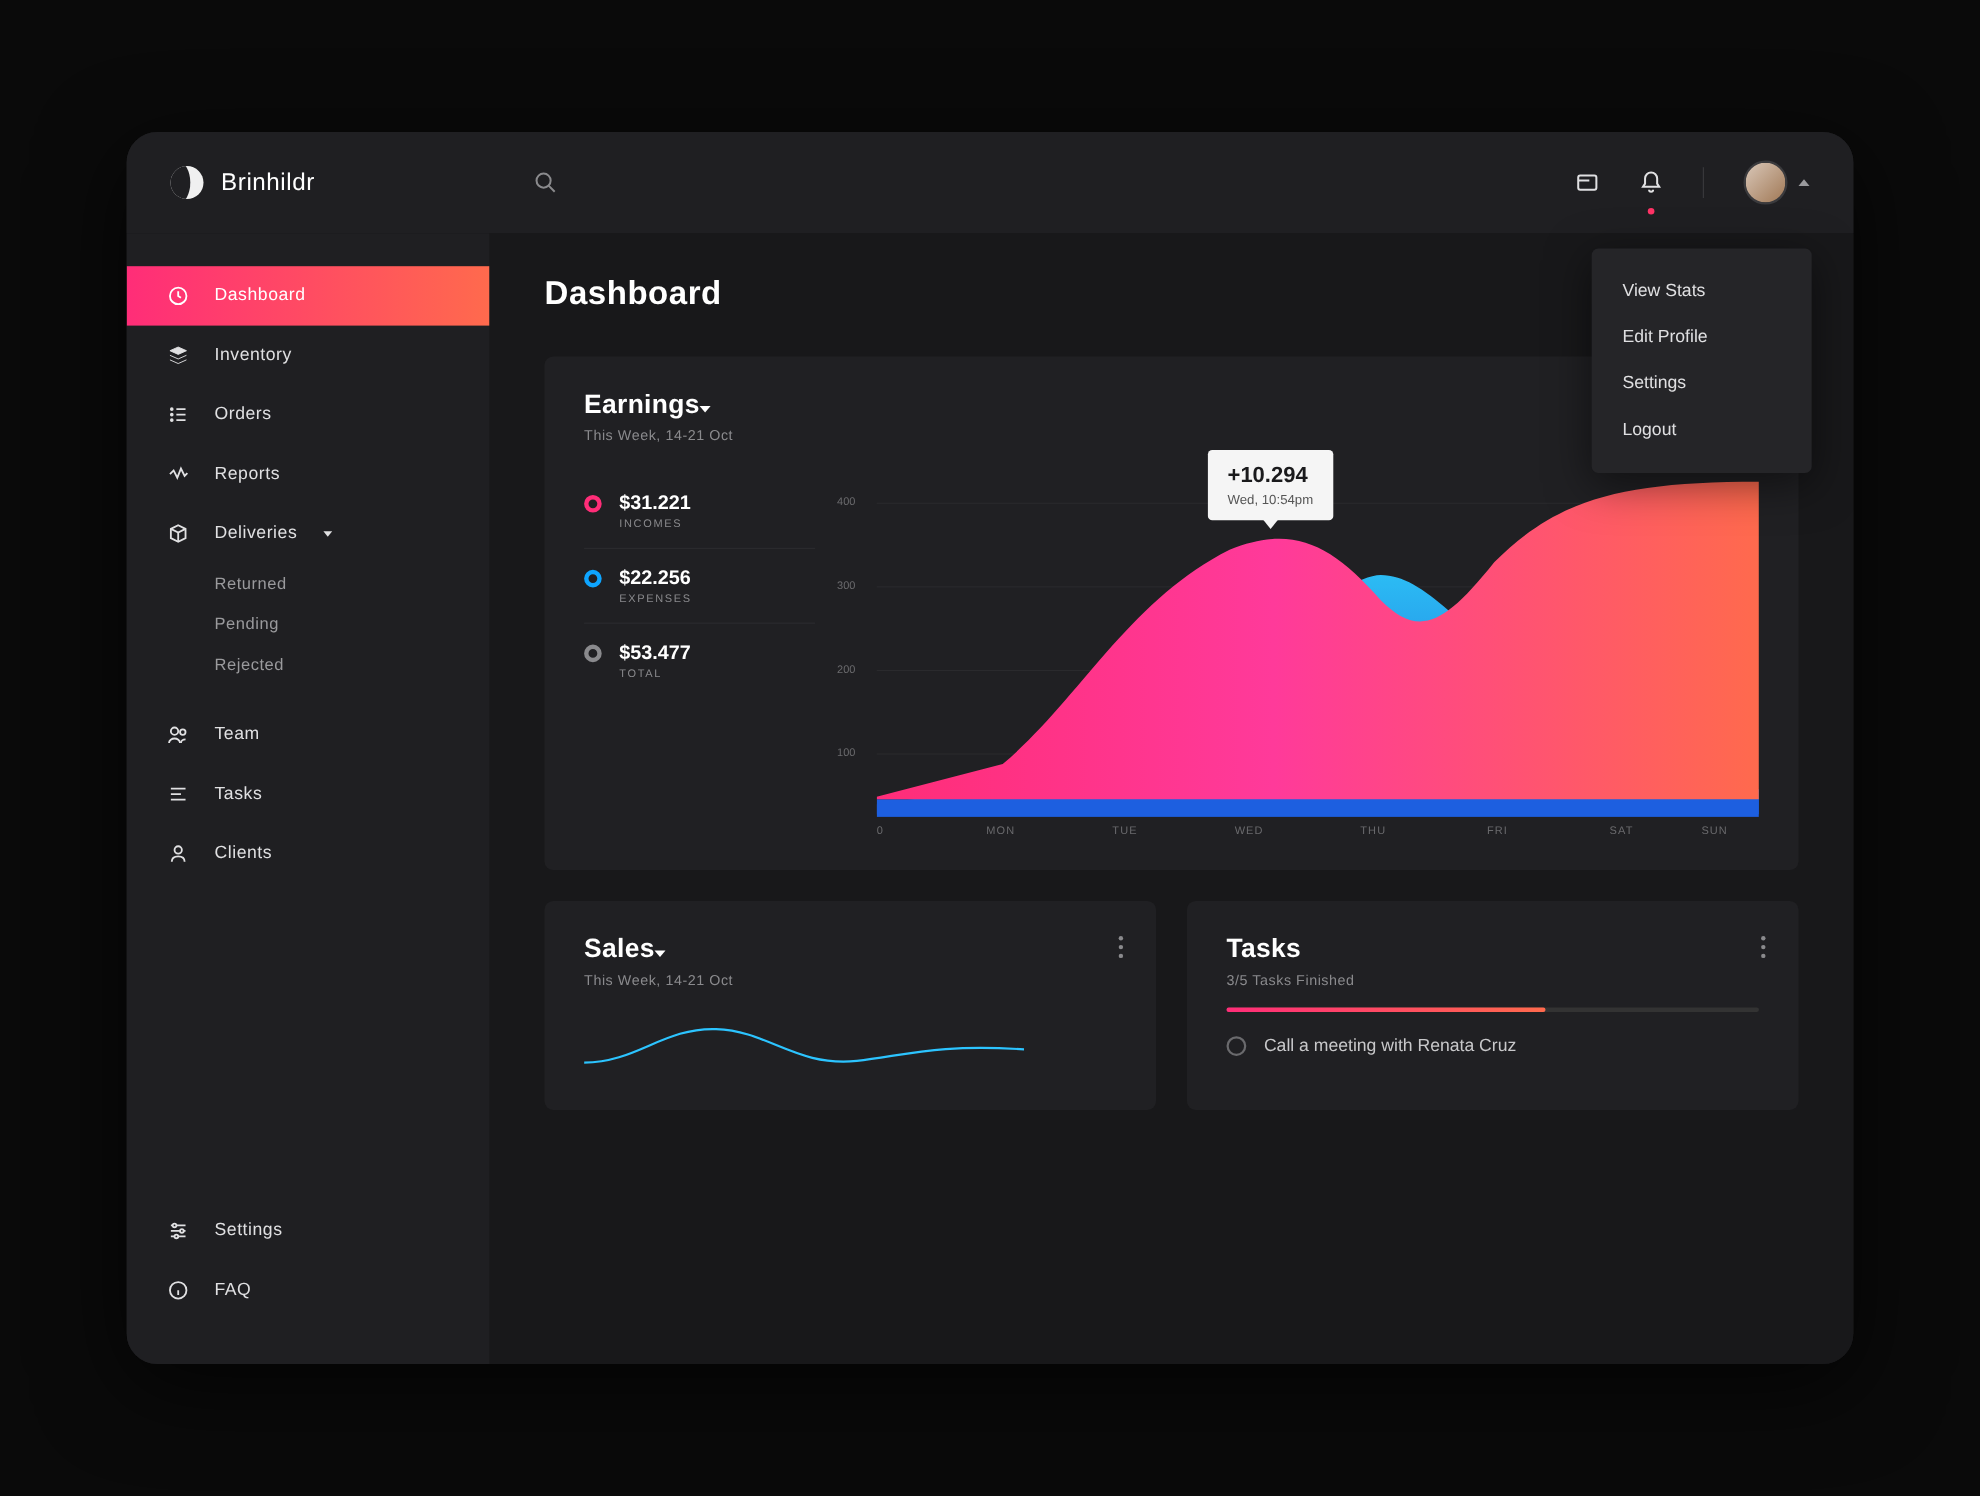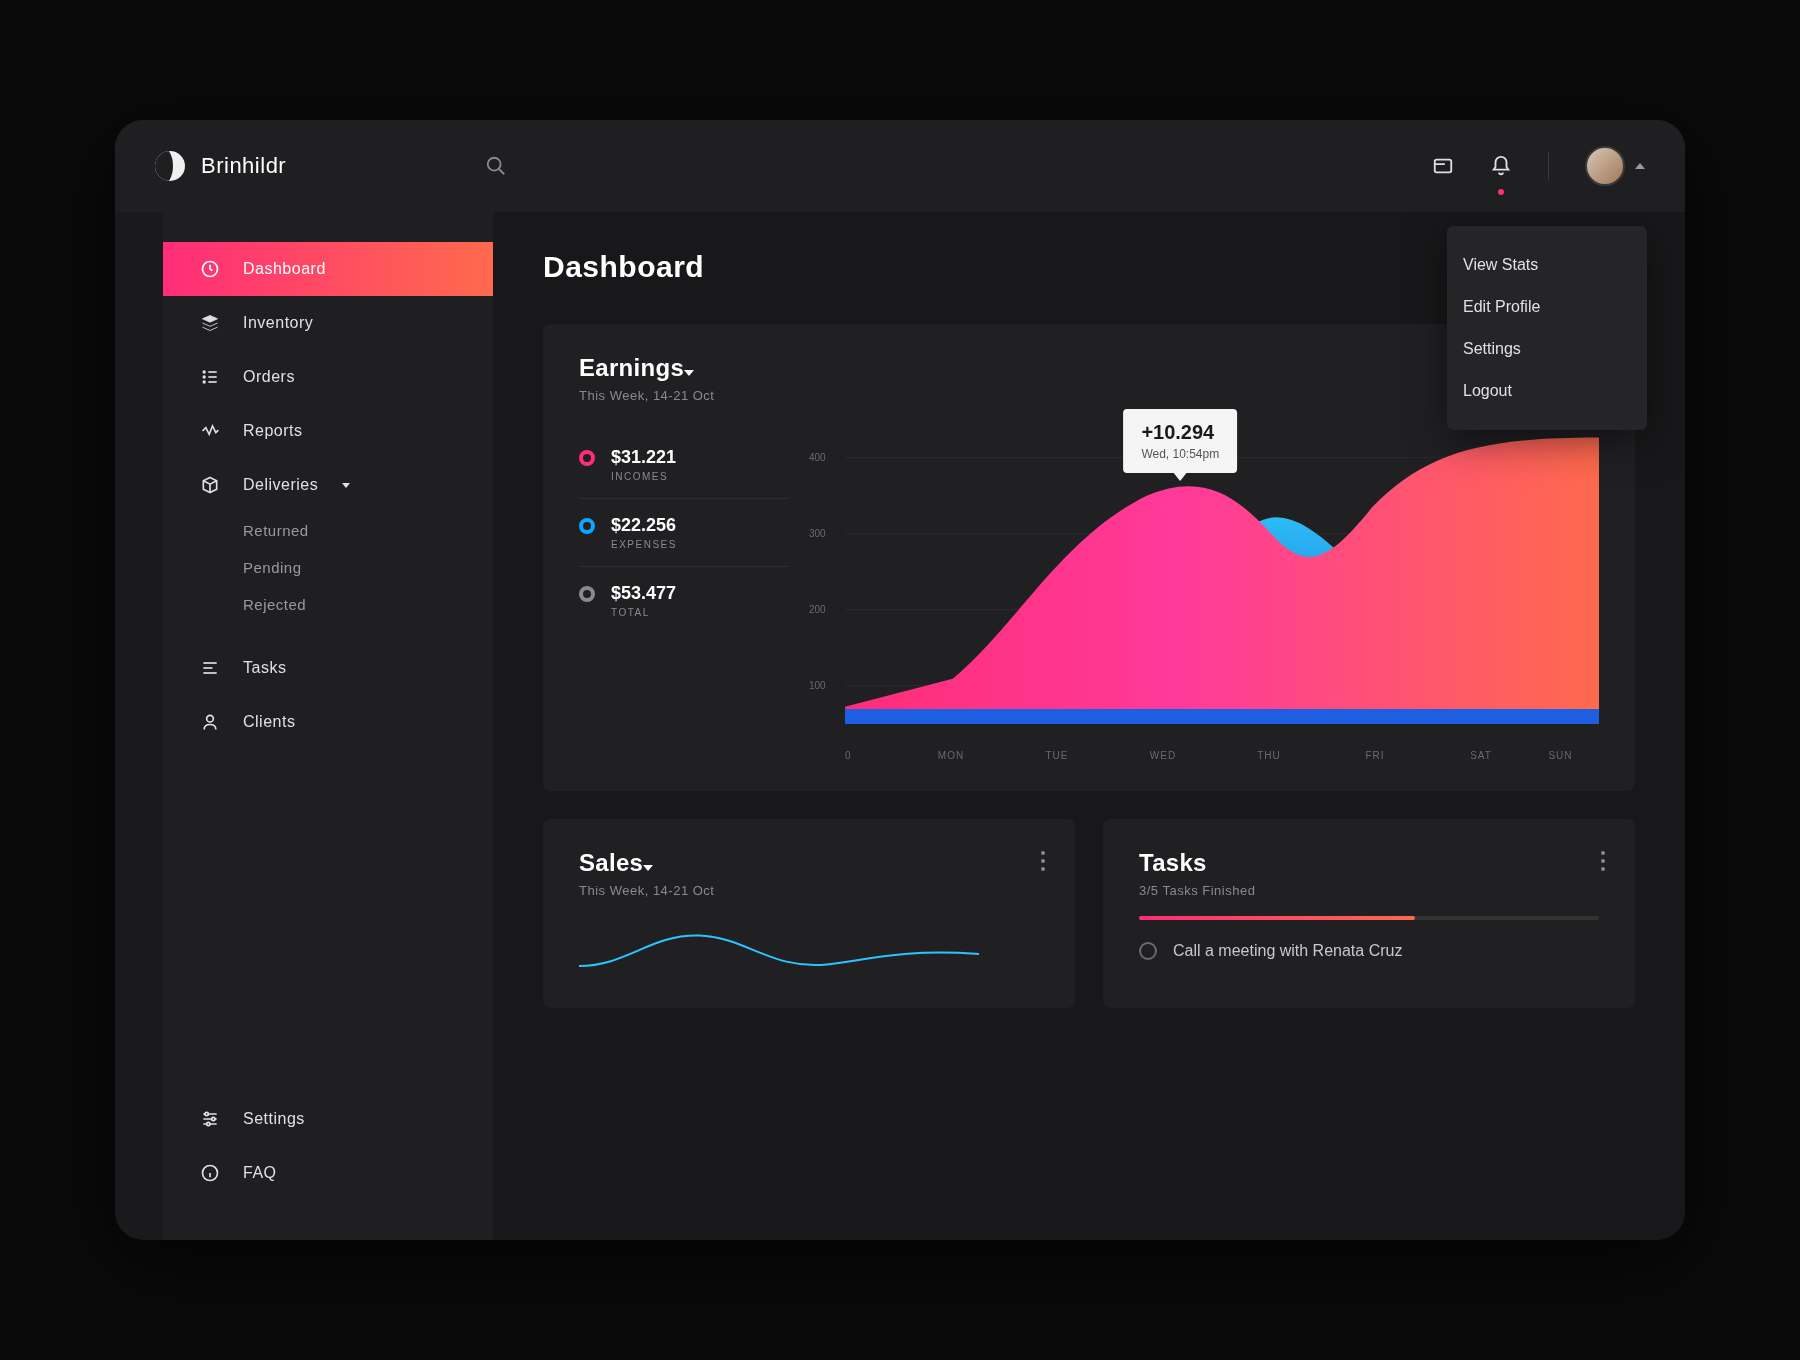--- a/index.html
+++ b/index.html
@@ -14,21 +14,21 @@
   .search-box input{background:transparent;border:none;outline:none;color:#c0c0c2;font-size:17px;letter-spacing:.5px;width:100%;}
   .search-box input::placeholder{color:#8a8a8d;}
   .header-actions{display:flex;align-items:center;gap:36px;}
   .h-icon{width:22px;height:22px;display:flex;align-items:center;justify-content:center;cursor:pointer;position:relative;}
   .h-icon svg{width:22px;height:22px;}
   .notif-dot{position:absolute;bottom:-18px;left:50%;transform:translateX(-50%);width:6px;height:6px;border-radius:50%;background:#ff3366;}
   .sep{width:1px;height:28px;background:#3a3a3d;}
   .avatar-btn{display:flex;align-items:center;gap:10px;cursor:pointer;}
   .avatar{width:40px;height:40px;border-radius:50%;background:linear-gradient(135deg,#d9c7b8 0%,#a07855 100%);border:2px solid #3a3a3d;}
   .caret{width:0;height:0;border-left:5px solid transparent;border-right:5px solid transparent;border-bottom:6px solid #9a9a9d;}
-  .body{flex:1;display:flex;overflow:hidden;padding-left:48px;}
+  .body{flex:1;display:flex;overflow:hidden;}
   .sidebar{width:330px;background:#1f1f22;padding-top:30px;display:flex;flex-direction:column;}
   .nav-item{display:flex;align-items:center;gap:22px;padding:16px 36px;color:#e0e0e2;font-size:16px;letter-spacing:.5px;cursor:pointer;position:relative;}
   .nav-item .nav-ic{width:22px;height:22px;display:flex;align-items:center;justify-content:center;}
   .nav-item .nav-ic svg{width:20px;height:20px;}
   .nav-item.active{background:linear-gradient(90deg,#ff2d78 0%,#ff6a4d 100%);color:#fff;}
   .nav-item.sub{padding:10px 36px 10px 80px;color:#9a9a9d;font-size:15px;}
   .nav-item .expand{width:0;height:0;border-left:4px solid transparent;border-right:4px solid transparent;border-top:5px solid #e0e0e2;margin-left:2px;}
   .nav-spacer{flex:1;}
   .nav-block{margin-top:18px;}
   .nav-bottom{margin-top:auto;padding-bottom:40px;}
@@ -64,21 +64,21 @@
   .row2{display:flex;gap:28px;margin-top:28px;}
   .row2 .card{flex:1;min-height:180px;position:relative;}
   .kebab{position:absolute;right:30px;top:32px;display:flex;flex-direction:column;gap:4px;cursor:pointer;}
   .kebab span{width:4px;height:4px;border-radius:50%;background:#8a8a8d;}
   .tasks-bar{margin-top:18px;height:4px;background:#333;border-radius:2px;position:relative;}
   .tasks-bar .fill{position:absolute;left:0;top:0;bottom:0;width:60%;background:linear-gradient(90deg,#ff2d78,#ff6a4d);border-radius:2px;}
   .task-row{display:flex;align-items:center;gap:16px;margin-top:22px;color:#c8c8ca;font-size:16px;}
   .task-check{width:18px;height:18px;border:2px solid #6a6a6d;border-radius:50%;}
   .sales-line{margin-top:28px;height:48px;}
   .dropdown{position:absolute;right:38px;top:106px;width:200px;background:#252528;border-radius:6px;padding:18px 0;z-index:20;box-shadow:0 10px 40px rgba(0,0,0,.5);}
-  .dropdown-item{padding:12px 16px;color:#e0e0e2;font-size:16px;cursor:pointer;}
+  .dropdown-item{padding:12px 28px;color:#e0e0e2;font-size:16px;cursor:pointer;}
 </style>
 </head>
 <body>
 
 <div class="app-window">
 
   <div class="topbar">
     <div class="logo-wrap">
       <div class="logo-ic"></div>
       <div class="brand">Brinhildr</div>
@@ -175,20 +175,31 @@
         <span class="expand"></span>
       </div>
       <div class="nav-item sub">Returned</div>
       <div class="nav-item sub">Pending</div>
       <div class="nav-item sub">Rejected</div>
 
       <div class="nav-block">
         <div class="nav-item">
           <span class="nav-ic">
               <svg viewBox="0 0 24 24" fill="none" stroke="#e0e0e2" stroke-width="2">
+                <circle cx="8" cy="8" r="4"></circle>
+                <path d="M2 21c0-3 3-5 6-5s6 2 6 5"></path>
+                <circle cx="17" cy="9" r="3"></circle>
+                <path d="M15 21c0-2 2-4 5-4"></path>
+              </svg>
+            </span>
+          <span>Team</span>
+        </div>
+        <div class="nav-item">
+          <span class="nav-ic">
+              <svg viewBox="0 0 24 24" fill="none" stroke="#e0e0e2" stroke-width="2">
                 <line x1="4" y1="6" x2="20" y2="6"></line>
                 <line x1="4" y1="12" x2="15" y2="12"></line>
                 <line x1="4" y1="18" x2="20" y2="18"></line>
               </svg>
             </span>
           <span>Tasks</span>
         </div>
         <div class="nav-item">
           <span class="nav-ic">
               <svg viewBox="0 0 24 24" fill="none" stroke="#e0e0e2" stroke-width="2">

